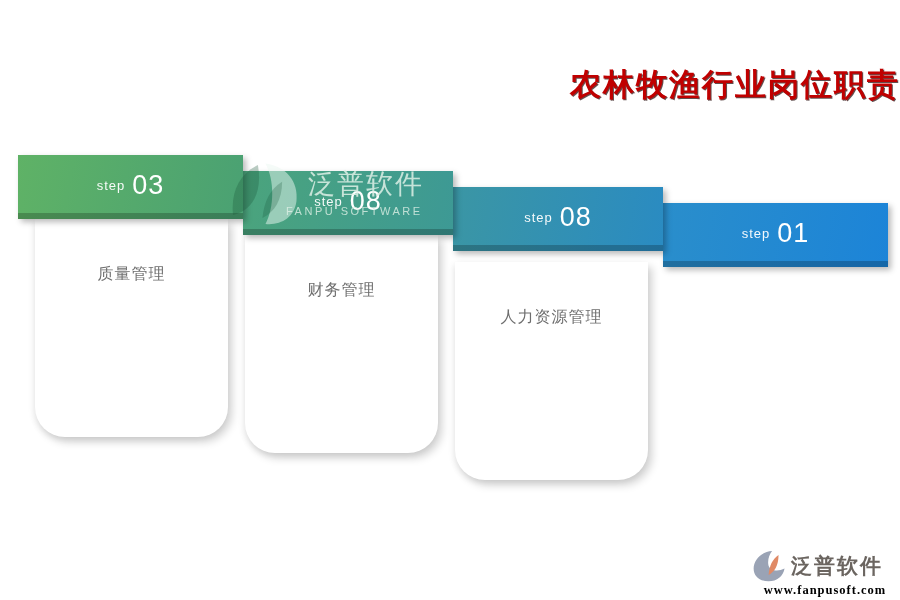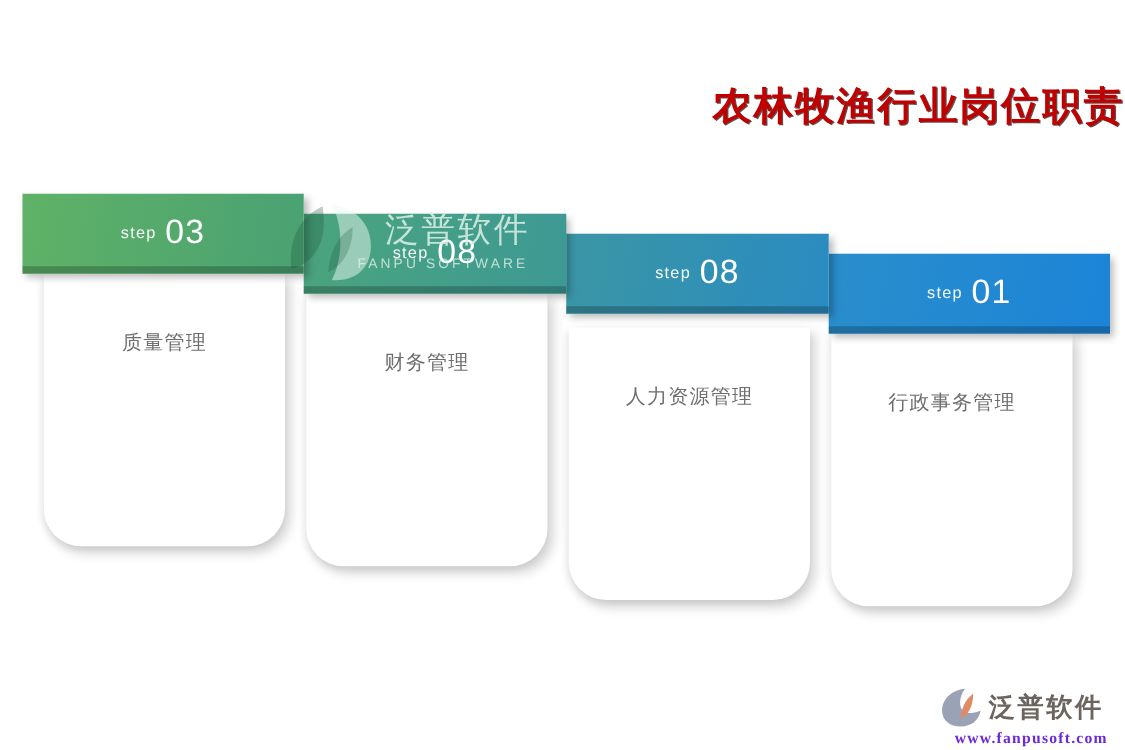--- a/index.html
+++ b/index.html
@@ -116,23 +116,20 @@
     </div>
   </div>
 
   <div class="step-card card4">
     <div class="step-header" style="background: linear-gradient(100deg, rgb(42, 142, 203), rgb(28, 132, 216));">
       <div class="step-label">
         <span class="step-word">step</span>
         <span class="step-num">01</span>
       </div>
     </div>
-    <div class="card-body">
-      <div class="card-label">行政事务管理</div>
-    </div>
   </div>
 
   <div class="watermark">
     <svg class="wm-icon" width="78" height="68" viewBox="0 0 100 90">
       <path d="M38 4 C14 16 2 38 5 70 C32 64 44 38 38 4 Z" fill="rgba(25,85,55,0.30)"></path>
       <path d="M48 2 C76 6 92 26 89 52 C86 74 68 84 48 82 C60 60 60 24 48 2 Z" fill="rgba(235,248,242,0.50)"></path>
       <path d="M70 26 C54 36 46 52 44 74 C60 66 70 50 70 26 Z" fill="rgba(25,85,55,0.25)"></path>
     </svg>
     <div class="wm-text">
       <div class="wm-brand">泛普软件</div>
@@ -141,16 +138,16 @@
   </div>
 
   <div class="footer-logo">
     <div class="footer-row">
       <svg width="36" height="32" viewBox="0 0 100 90">
         <path d="M56 3 C26 5 4 27 4 52 C4 75 22 88 46 88 C70 88 87 74 91 52 C72 62 50 58 46 44 C42 30 48 12 56 3 Z" fill="#9aa3b5"></path>
         <path d="M74 14 C56 26 48 46 46 70 C62 62 74 44 74 14 Z" fill="#e08a66"></path>
       </svg>
       <span class="footer-brand">泛普软件</span>
     </div>
-    <div class="footer-url" style="color: #6d28d9;">www.fanpusoft.com</div>
+    <div class="footer-url" style="color: #000000;">www.fanpusoft.com</div>
   </div>
 
 </div>
 
 </body></html>

